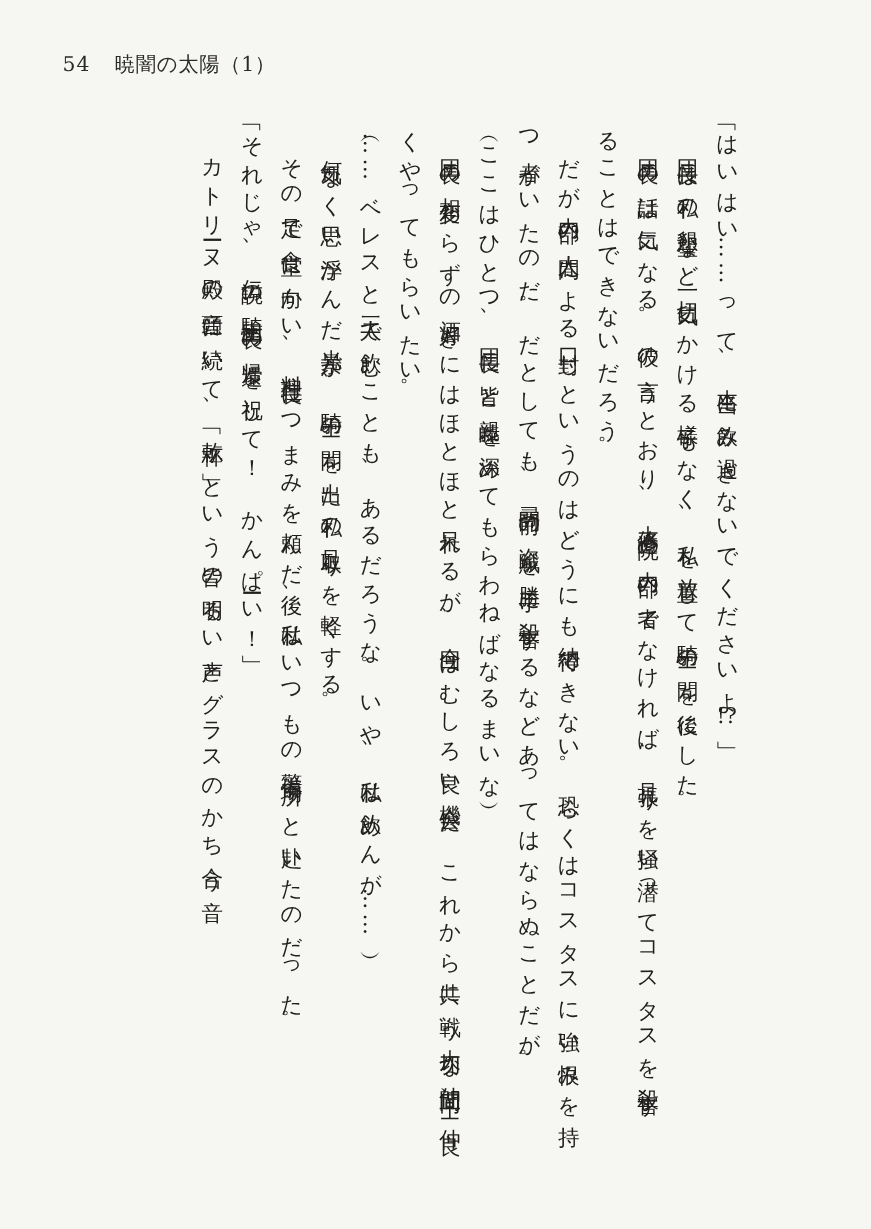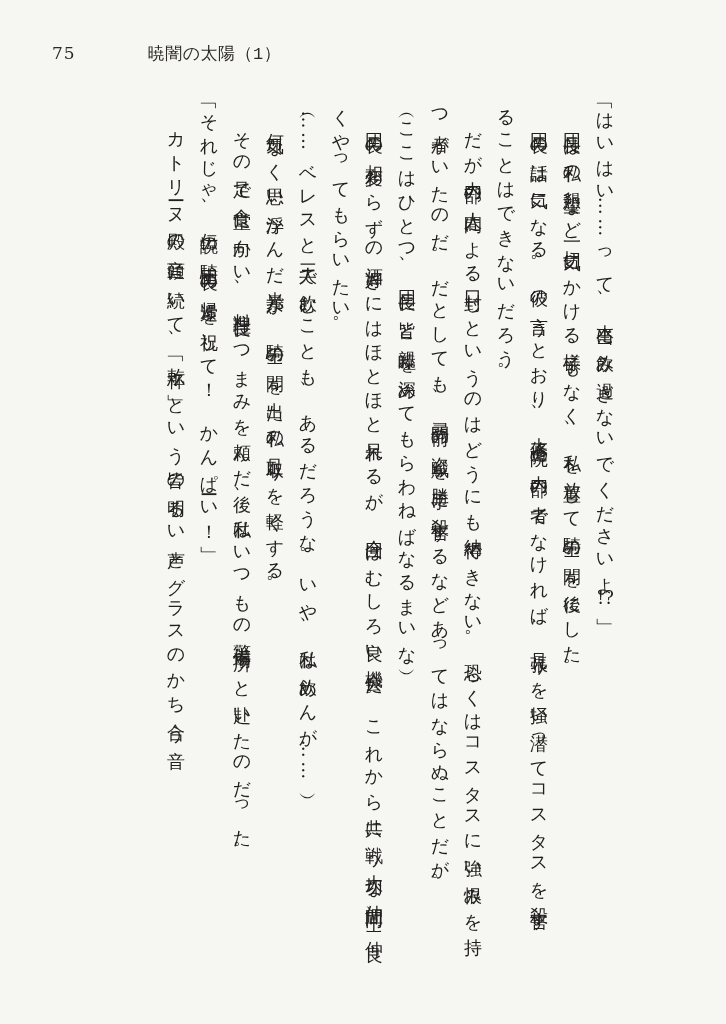--- a/index.html
+++ b/index.html
@@ -19,23 +19,22 @@
   .running-head {
     position: absolute;
     top: 42px;
     left: 52px;
     font-size: 17px;
     letter-spacing: 1px;
     color: #2b2a28;
     white-space: nowrap;
   }
   .running-title {
-    margin-left: 72px;
+    margin-left: 20px;
     letter-spacing: 0.5px;
-    font-family: Liberation Mono, monospace;
   }
   
   .text-block {
     position: absolute;
     top: 97px;
     left: 90px;
     width: 532px;
     height: 840px;
     writing-mode: vertical-rl;
     text-orientation: mixed;
@@ -57,21 +56,21 @@
     text-combine-upright: all;  
     -webkit-text-combine: horizontal;
   }
 </style>
 </head>
 <body>
 
 <div class="page">
 
   <header class="running-head">
-    <span class="page-number">75</span><span class="running-title">暁闇の太陽（1）</span>
+    <span class="page-number">54</span><span class="running-title">暁闇の太陽（1）</span>
   </header>
 
   <main class="text-block">
     <p class="para indent-none"><span>「はいはい……って、本当に飲み過ぎないでくださいよ</span><span class="tcy">!?</span><span>」</span></p>
 
     <p class="para indent-full">団長は私の懇望など一切気にかける様子もなく、私を放置して騎士の間を後にした。</p>
 
     <p class="para indent-full">団長の話は気になる。彼の言うとおり、大修道院の内部の者でなければ、見張りを掻い潜ってコスタスを殺害することはできないだろう。</p>
 
     <p class="para indent-full">だが内部の人間による口封じというのはどうにも納得できない。恐らくはコスタスに強い恨みを持つ者がいたのだ。だとしても、尋問前の盗賊を勝手に殺害するなどあってはならぬことだが。</p>

